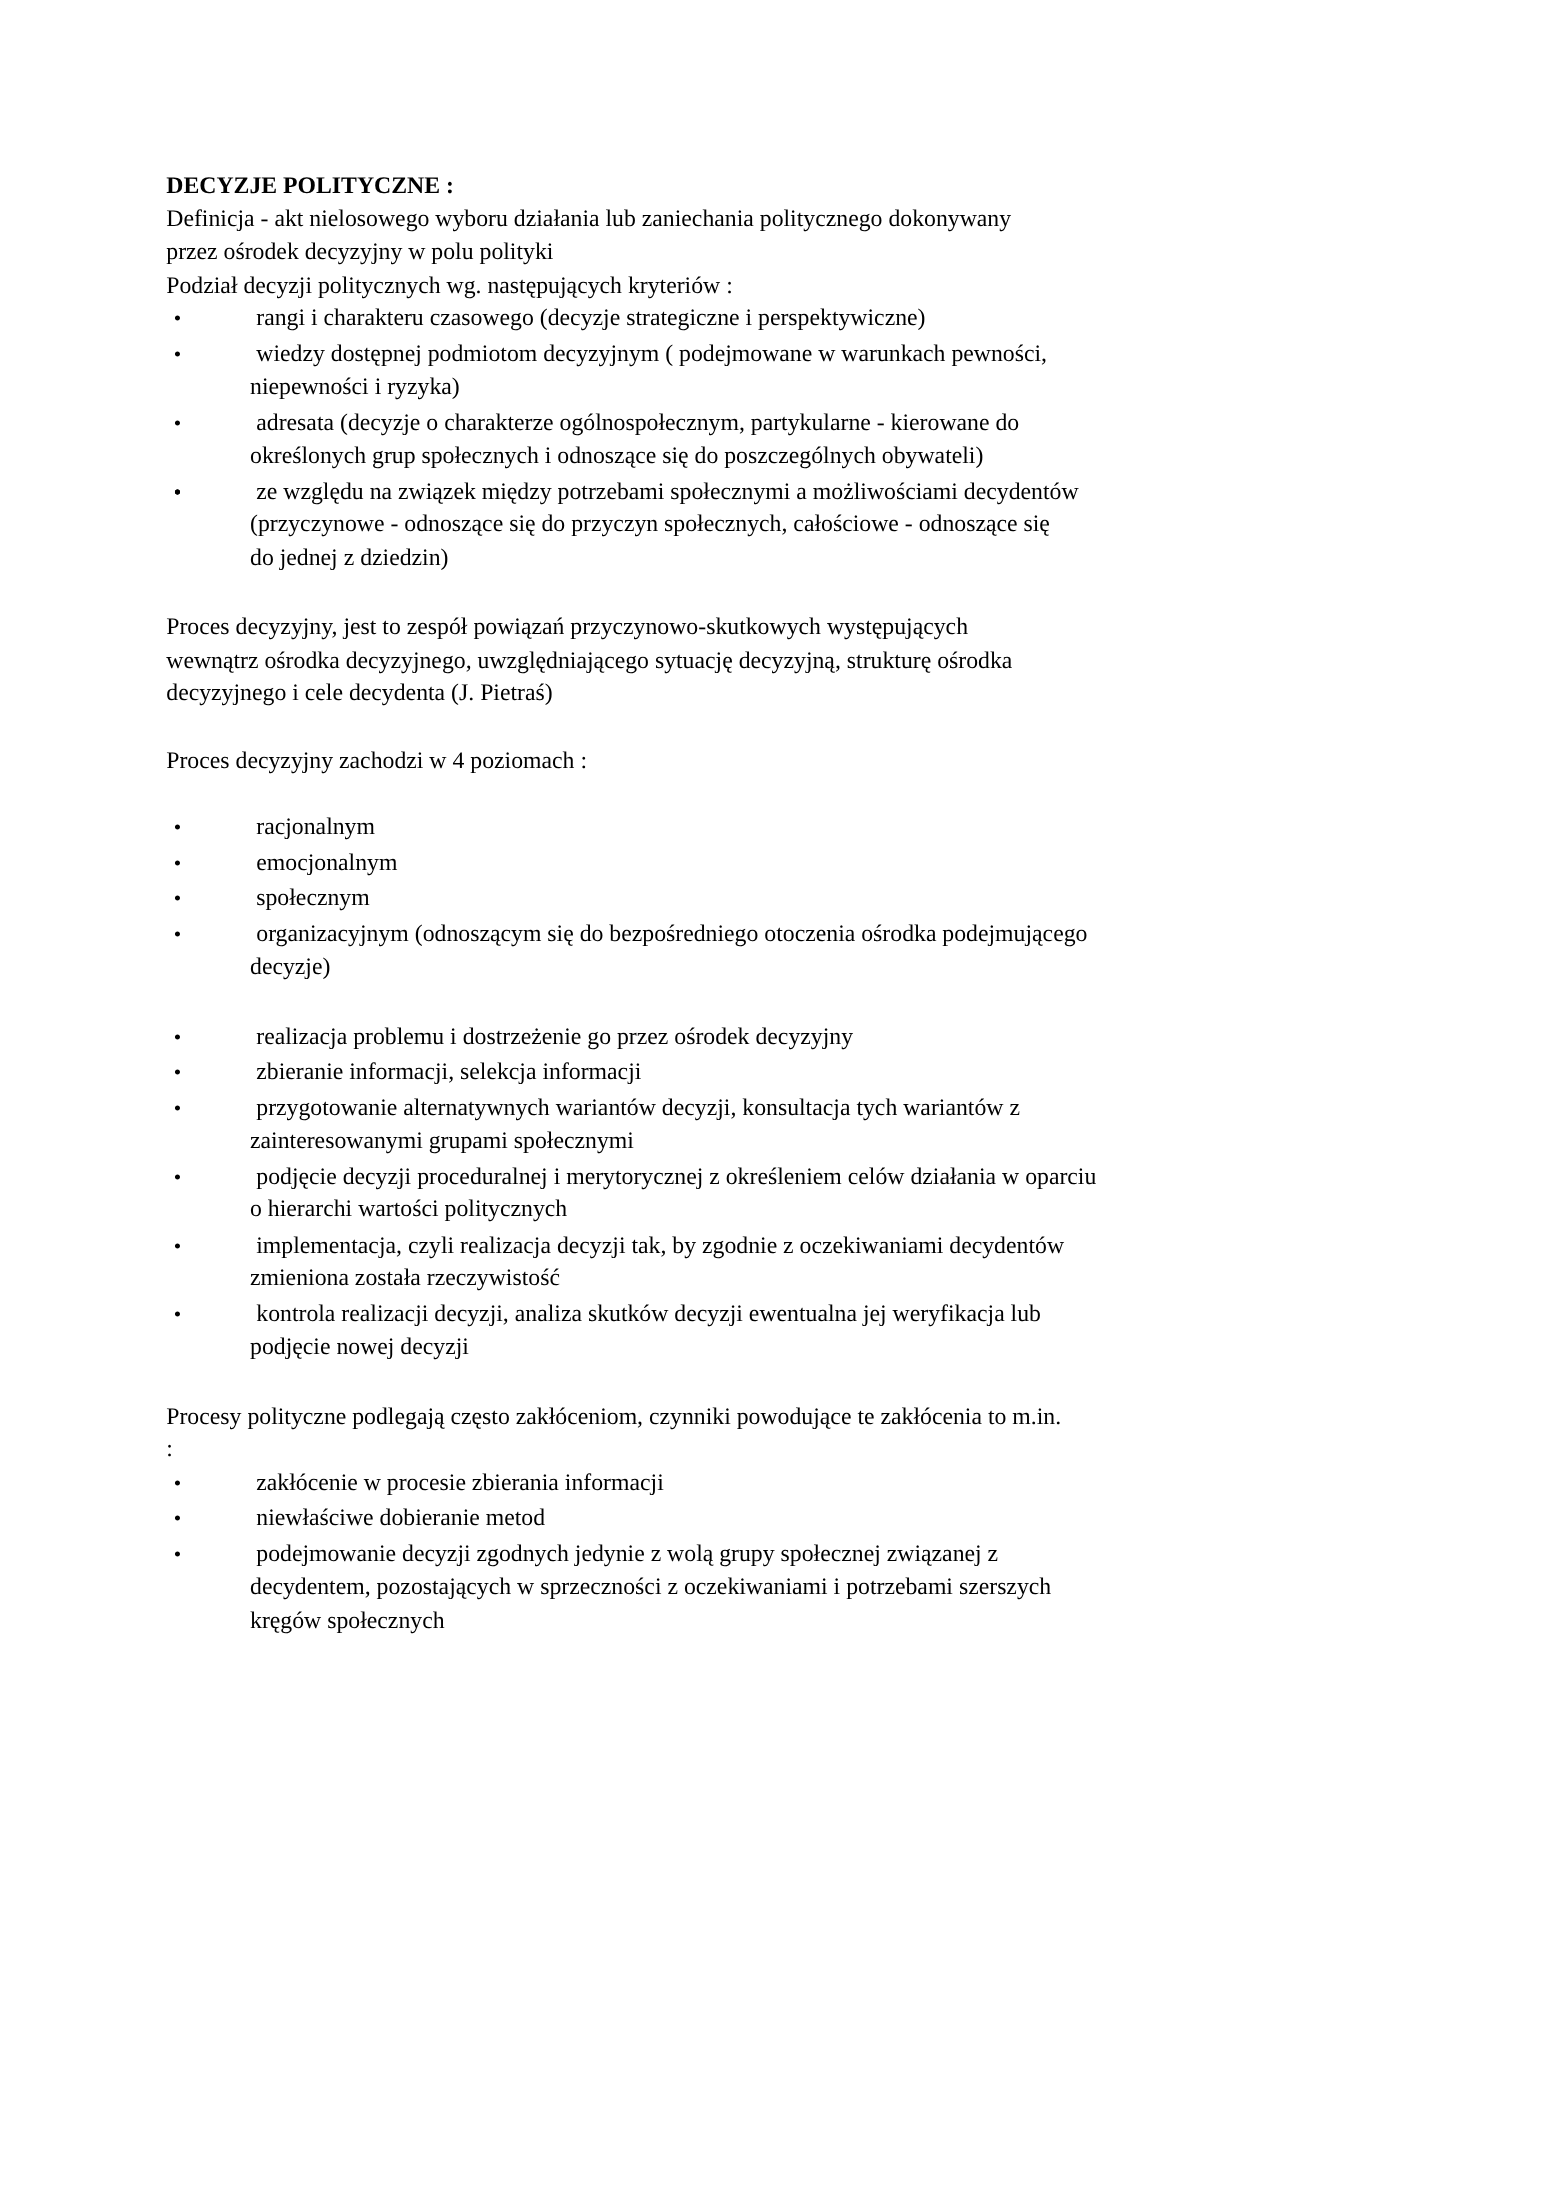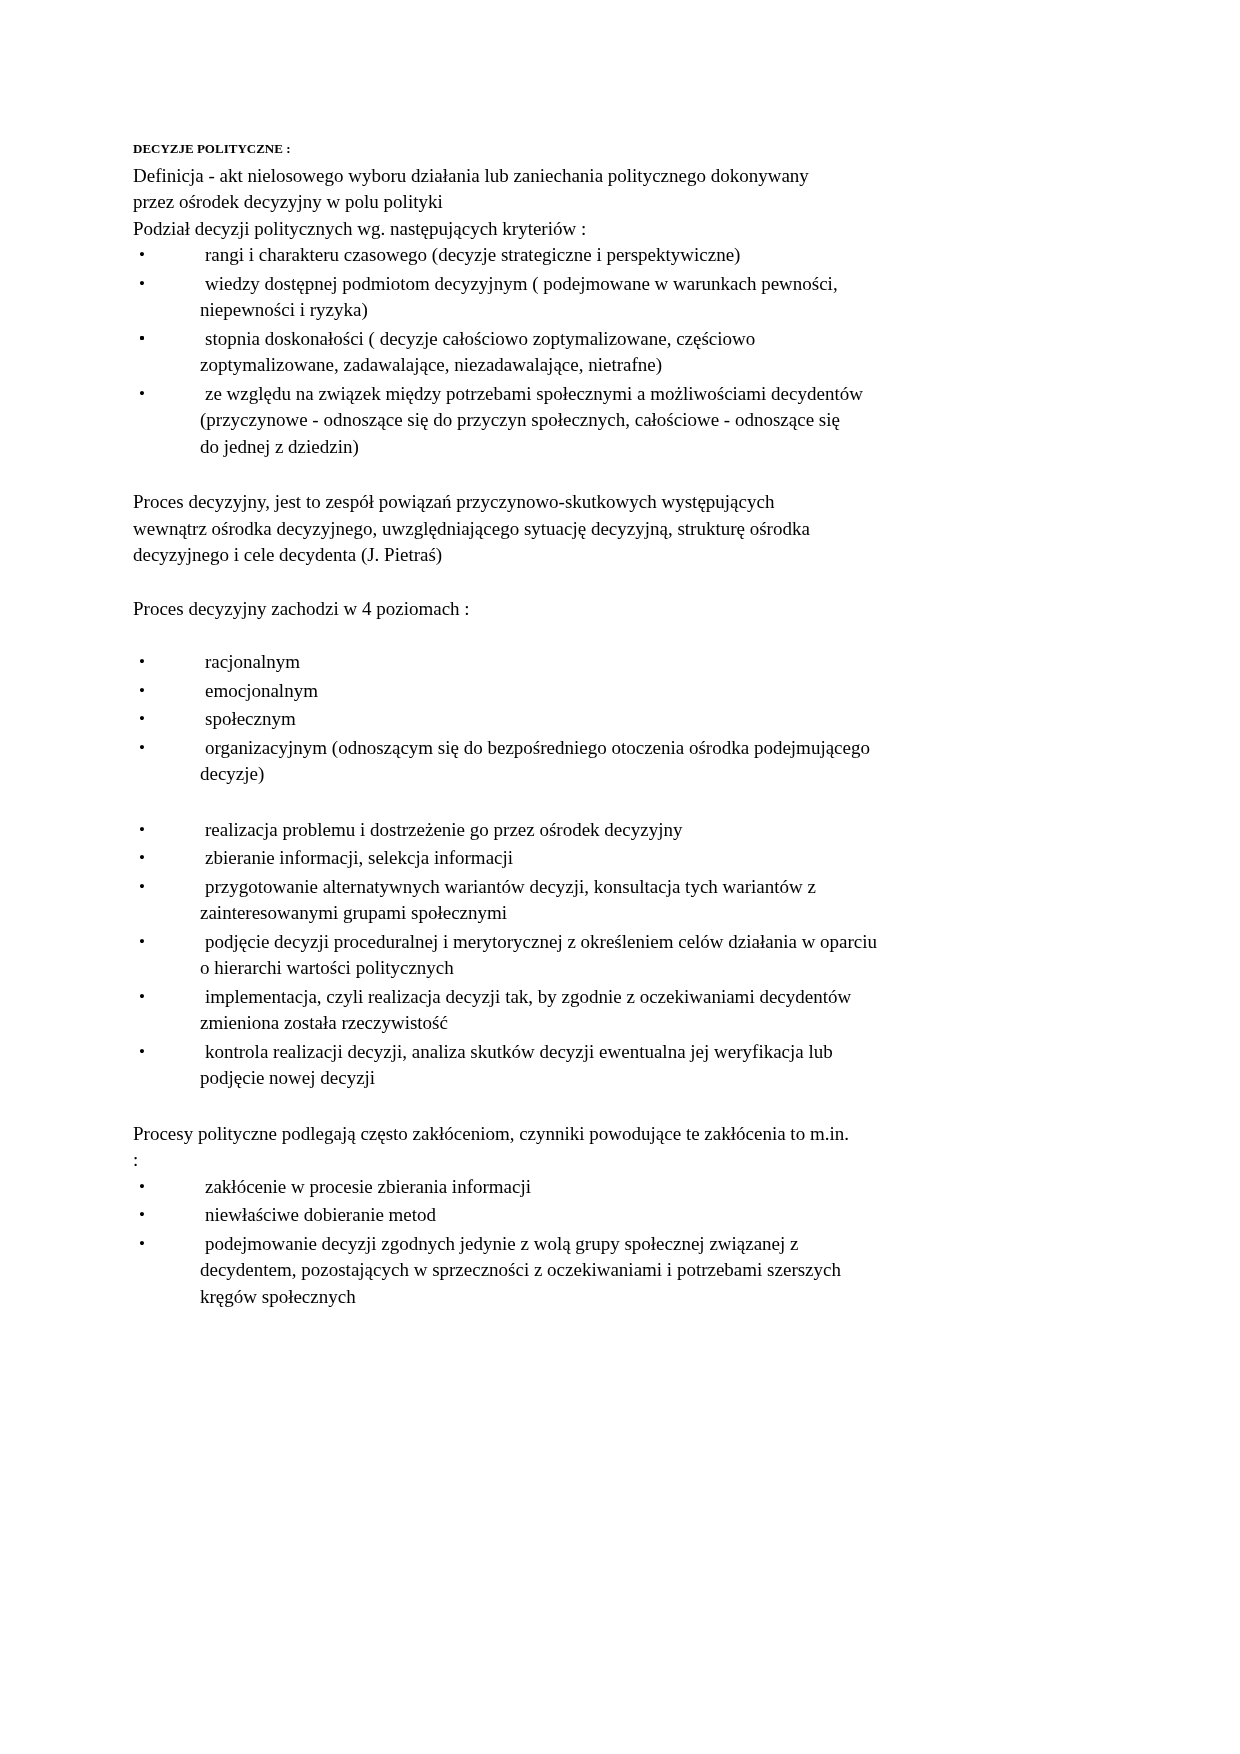--- a/index.html
+++ b/index.html
@@ -12,21 +12,21 @@
     font-family: "Liberation Serif", "DejaVu Serif", serif;
   }
   .page {
     width: 1240px;
     min-height: 1754px;
     padding: 136px 97px 40px 133px;
     font-size: 19px;
     line-height: 26.5px;
   }
   .title {
-    font-size: 13px;
+    font-size: 19px;
     line-height: 26.5px;
     font-weight: bold;
     margin: 0;
   }
   p.para {
     margin: 0;
     white-space: pre-wrap;
   }
   .gap { height: 27px; }
   ul.bullet-list {
@@ -61,24 +61,24 @@
 
   <p class="para">Definicja - akt nielosowego wyboru działania lub zaniechania politycznego dokonywany
 przez ośrodek decyzyjny w polu polityki</p>
 
   <p class="para">Podział decyzji politycznych wg. następujących kryteriów :</p>
 
   <ul class="bullet-list">
     <li><span class="bullet">•</span><span class="item-text">rangi i charakteru czasowego (decyzje strategiczne i perspektywiczne)</span></li>
     <li><span class="bullet">•</span><span class="item-text">wiedzy dostępnej podmiotom decyzyjnym ( podejmowane w warunkach pewności,
 niepewności i ryzyka)</span></li>
+    <li><span class="bullet">•</span><span class="item-text">adresata (decyzje o charakterze ogólnospołecznym, partykularne - kierowane do
+określonych grup społecznych i odnoszące się do poszczególnych obywateli)</span></li>
     <li><span class="bullet">•</span></li>
     <li><span class="bullet">•</span></li>
-    <li><span class="bullet">•</span><span class="item-text">stopnia doskonałości ( decyzje całościowo zoptymalizowane, częściowo
-zoptymalizowane, zadawalające, niezadawalające, nietrafne)</span></li>
     <li><span class="bullet">•</span><span class="item-text">ze względu na związek między potrzebami społecznymi a możliwościami decydentów
 (przyczynowe - odnoszące się do przyczyn społecznych, całościowe - odnoszące się
 do jednej z dziedzin)</span></li>
   </ul>
 
   <div class="gap"></div>
 
   <p class="para">Proces decyzyjny, jest to zespół powiązań przyczynowo-skutkowych występujących
 wewnątrz ośrodka decyzyjnego, uwzględniającego sytuację decyzyjną, strukturę ośrodka
 decyzyjnego i cele decydenta (J. Pietraś)</p>

